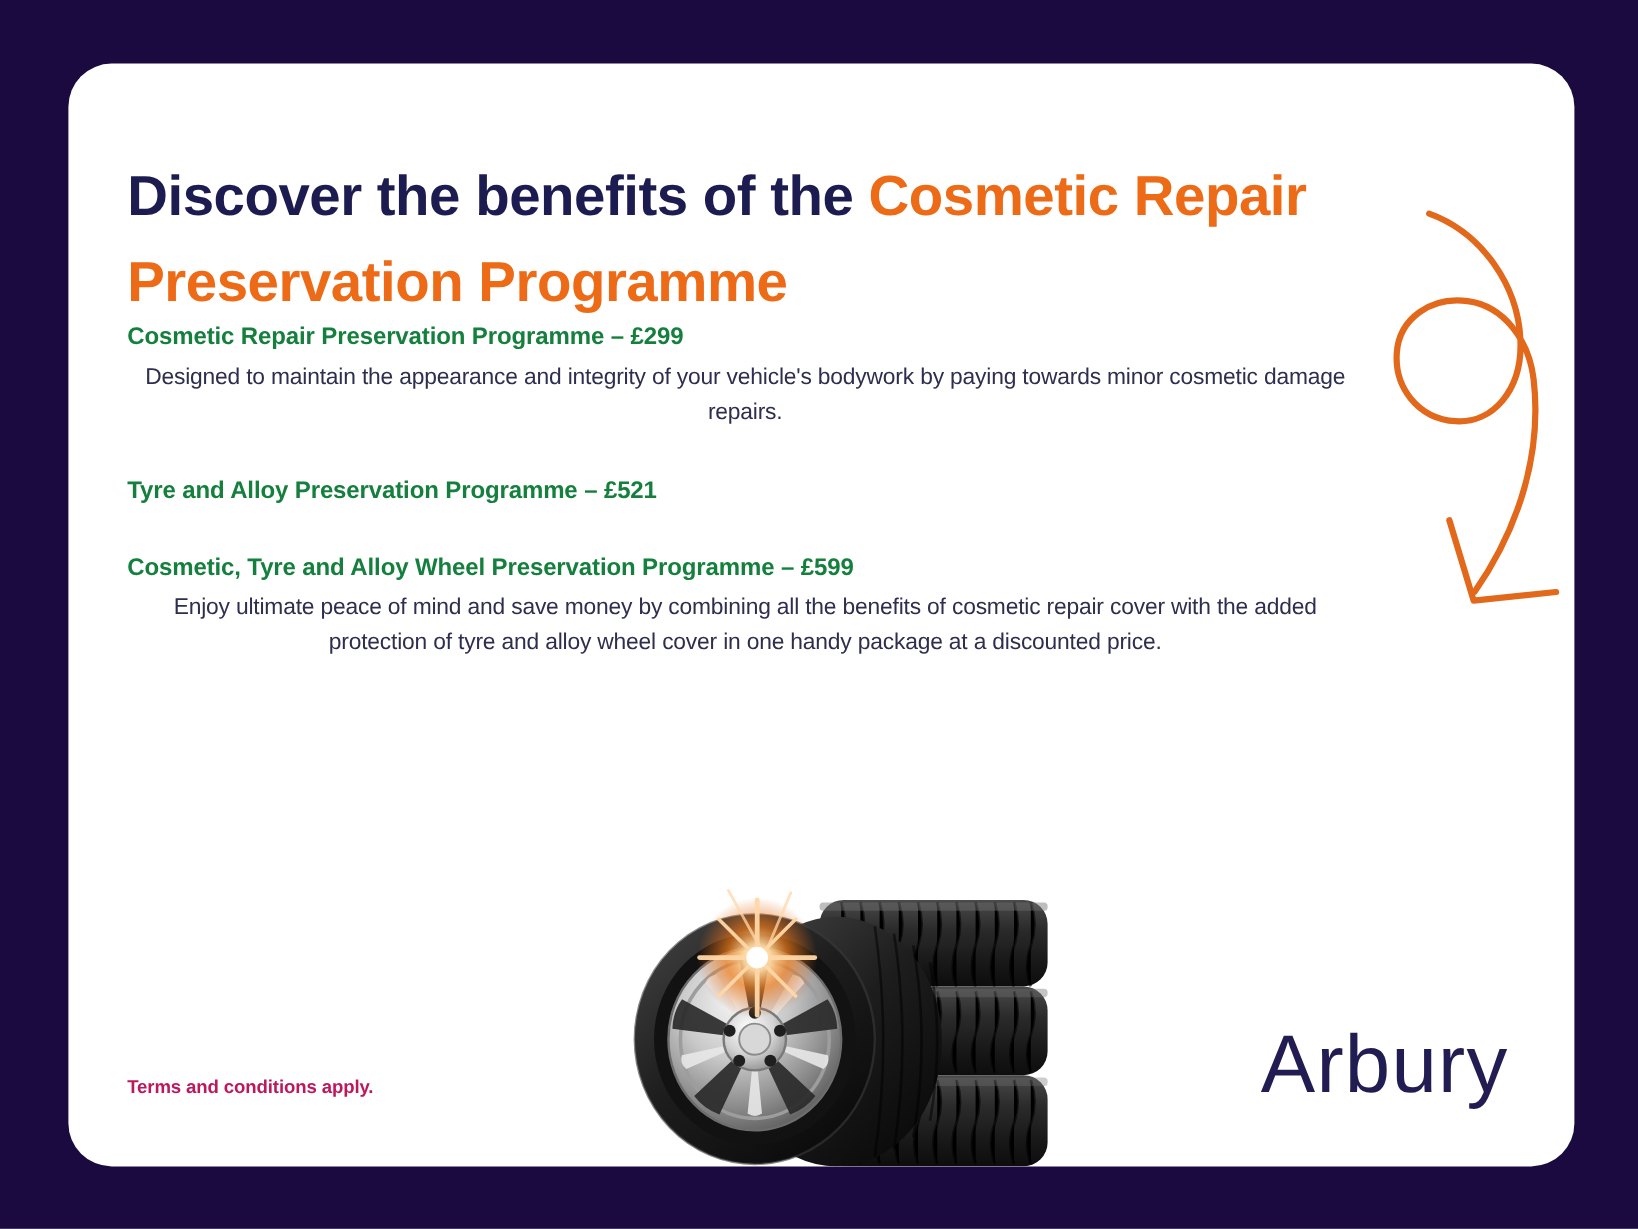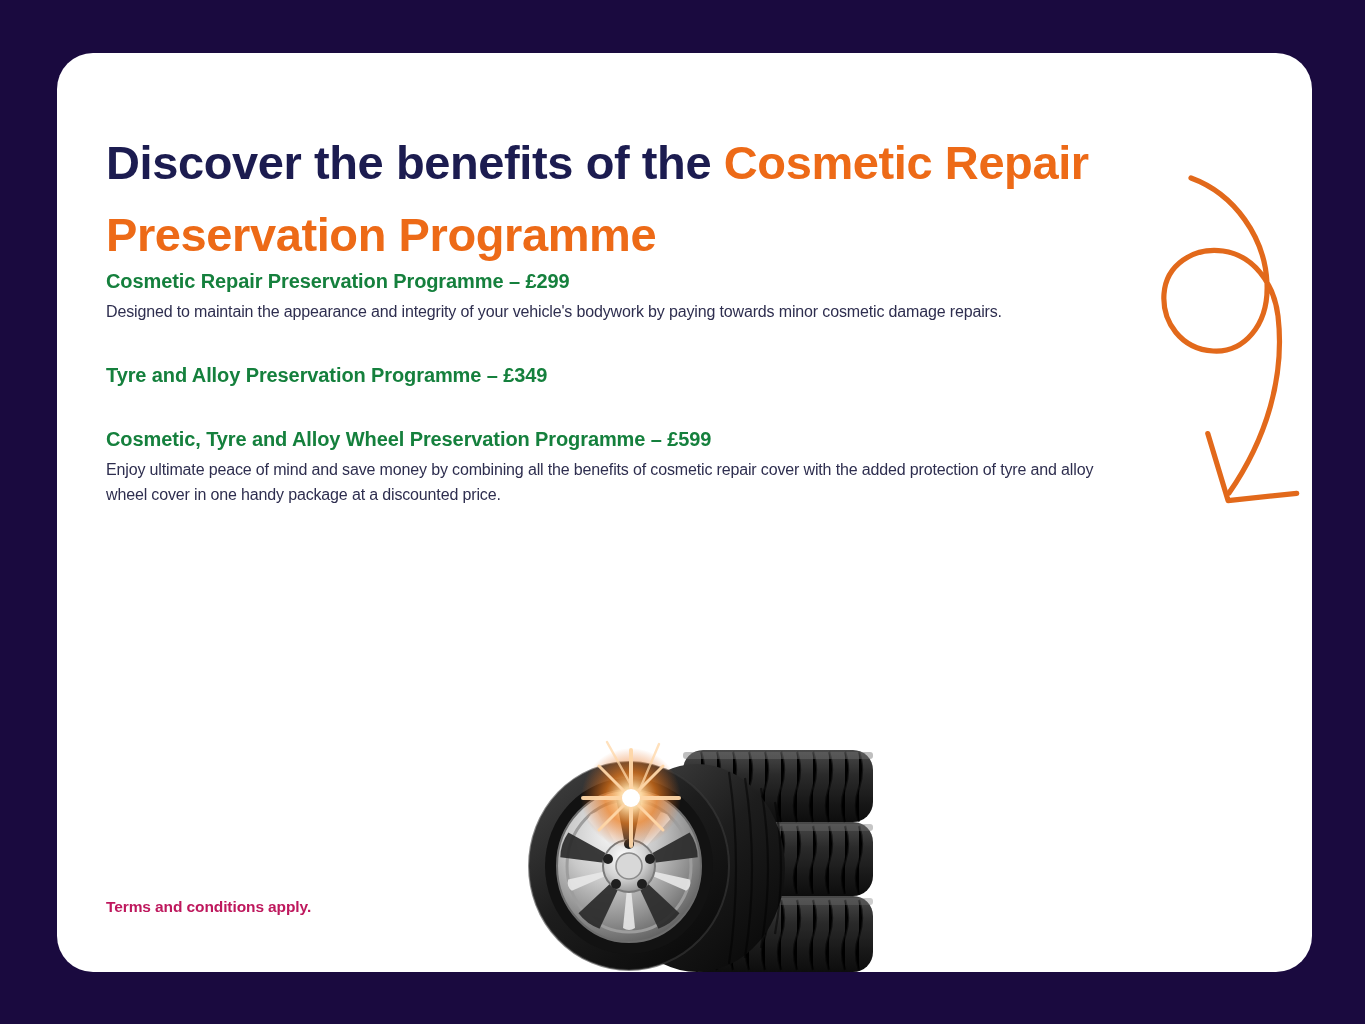--- a/index.html
+++ b/index.html
@@ -66,26 +66,27 @@
   }
   .block-title {
     font-size: 20px;
     font-weight: bold;
     color: #15803d;
     letter-spacing: -0.1px;
     line-height: 1.35;
     margin: 0 0 5px 0;
   }
   .block-body {
-    font-size: 16px;
+    font-size: 19px;
     font-weight: 400;
     color: #2e2e4f;
     line-height: 1.55;
     letter-spacing: -0.15px;
     margin: 0;
+    text-align: center;
   }
 
   
   .swirl-arrow {
     position: absolute;
     left: 1060px;
     top: 55px;
     width: 200px;
     height: 420px;
     pointer-events: none;
@@ -132,21 +133,21 @@
     <h1 class="headline"><span>Discover the benefits of the </span><span class="accent">Cosmetic Repair Preservation Programme</span></h1>
 
     <div class="blocks">
 
       <div class="block">
         <p class="block-title">Cosmetic Repair Preservation Programme – £299</p>
         <p class="block-body">Designed to maintain the appearance and integrity of your vehicle's bodywork by paying towards minor cosmetic damage repairs.</p>
       </div>
 
       <div class="block">
-        <p class="block-title">Tyre and Alloy Preservation Programme – £349</p>
+        <p class="block-title">Tyre and Alloy Preservation Programme – £521</p>
       </div>
 
       <div class="block">
         <p class="block-title">Cosmetic, Tyre and Alloy Wheel Preservation Programme – £599</p>
         <p class="block-body">Enjoy ultimate peace of mind and save money by combining all the benefits of cosmetic repair cover with the added protection of tyre and alloy wheel cover in one handy package at a discounted price.</p>
       </div>
 
     </div>
 
     <svg class="swirl-arrow" viewBox="0 0 200 420" fill="none" aria-hidden="true">
@@ -294,15 +295,16 @@
           <path d="M112 30 L176 94" stroke-width="3"></path>
           <path d="M176 30 L112 94" stroke-width="3"></path>
           <path d="M120 6  L150 60" stroke-width="2.4" opacity="0.8"></path>
           <path d="M172 8  L150 60" stroke-width="2.4" opacity="0.8"></path>
         </g>
         <circle cx="144" cy="62" r="9" fill="#ffffff"></circle>
       </g>
     </svg>
 
     <div class="terms">Terms and conditions apply.</div>
+    <div class="logo">Arbury</div>
 
   </div>
 </div>
 
 </body></html>

